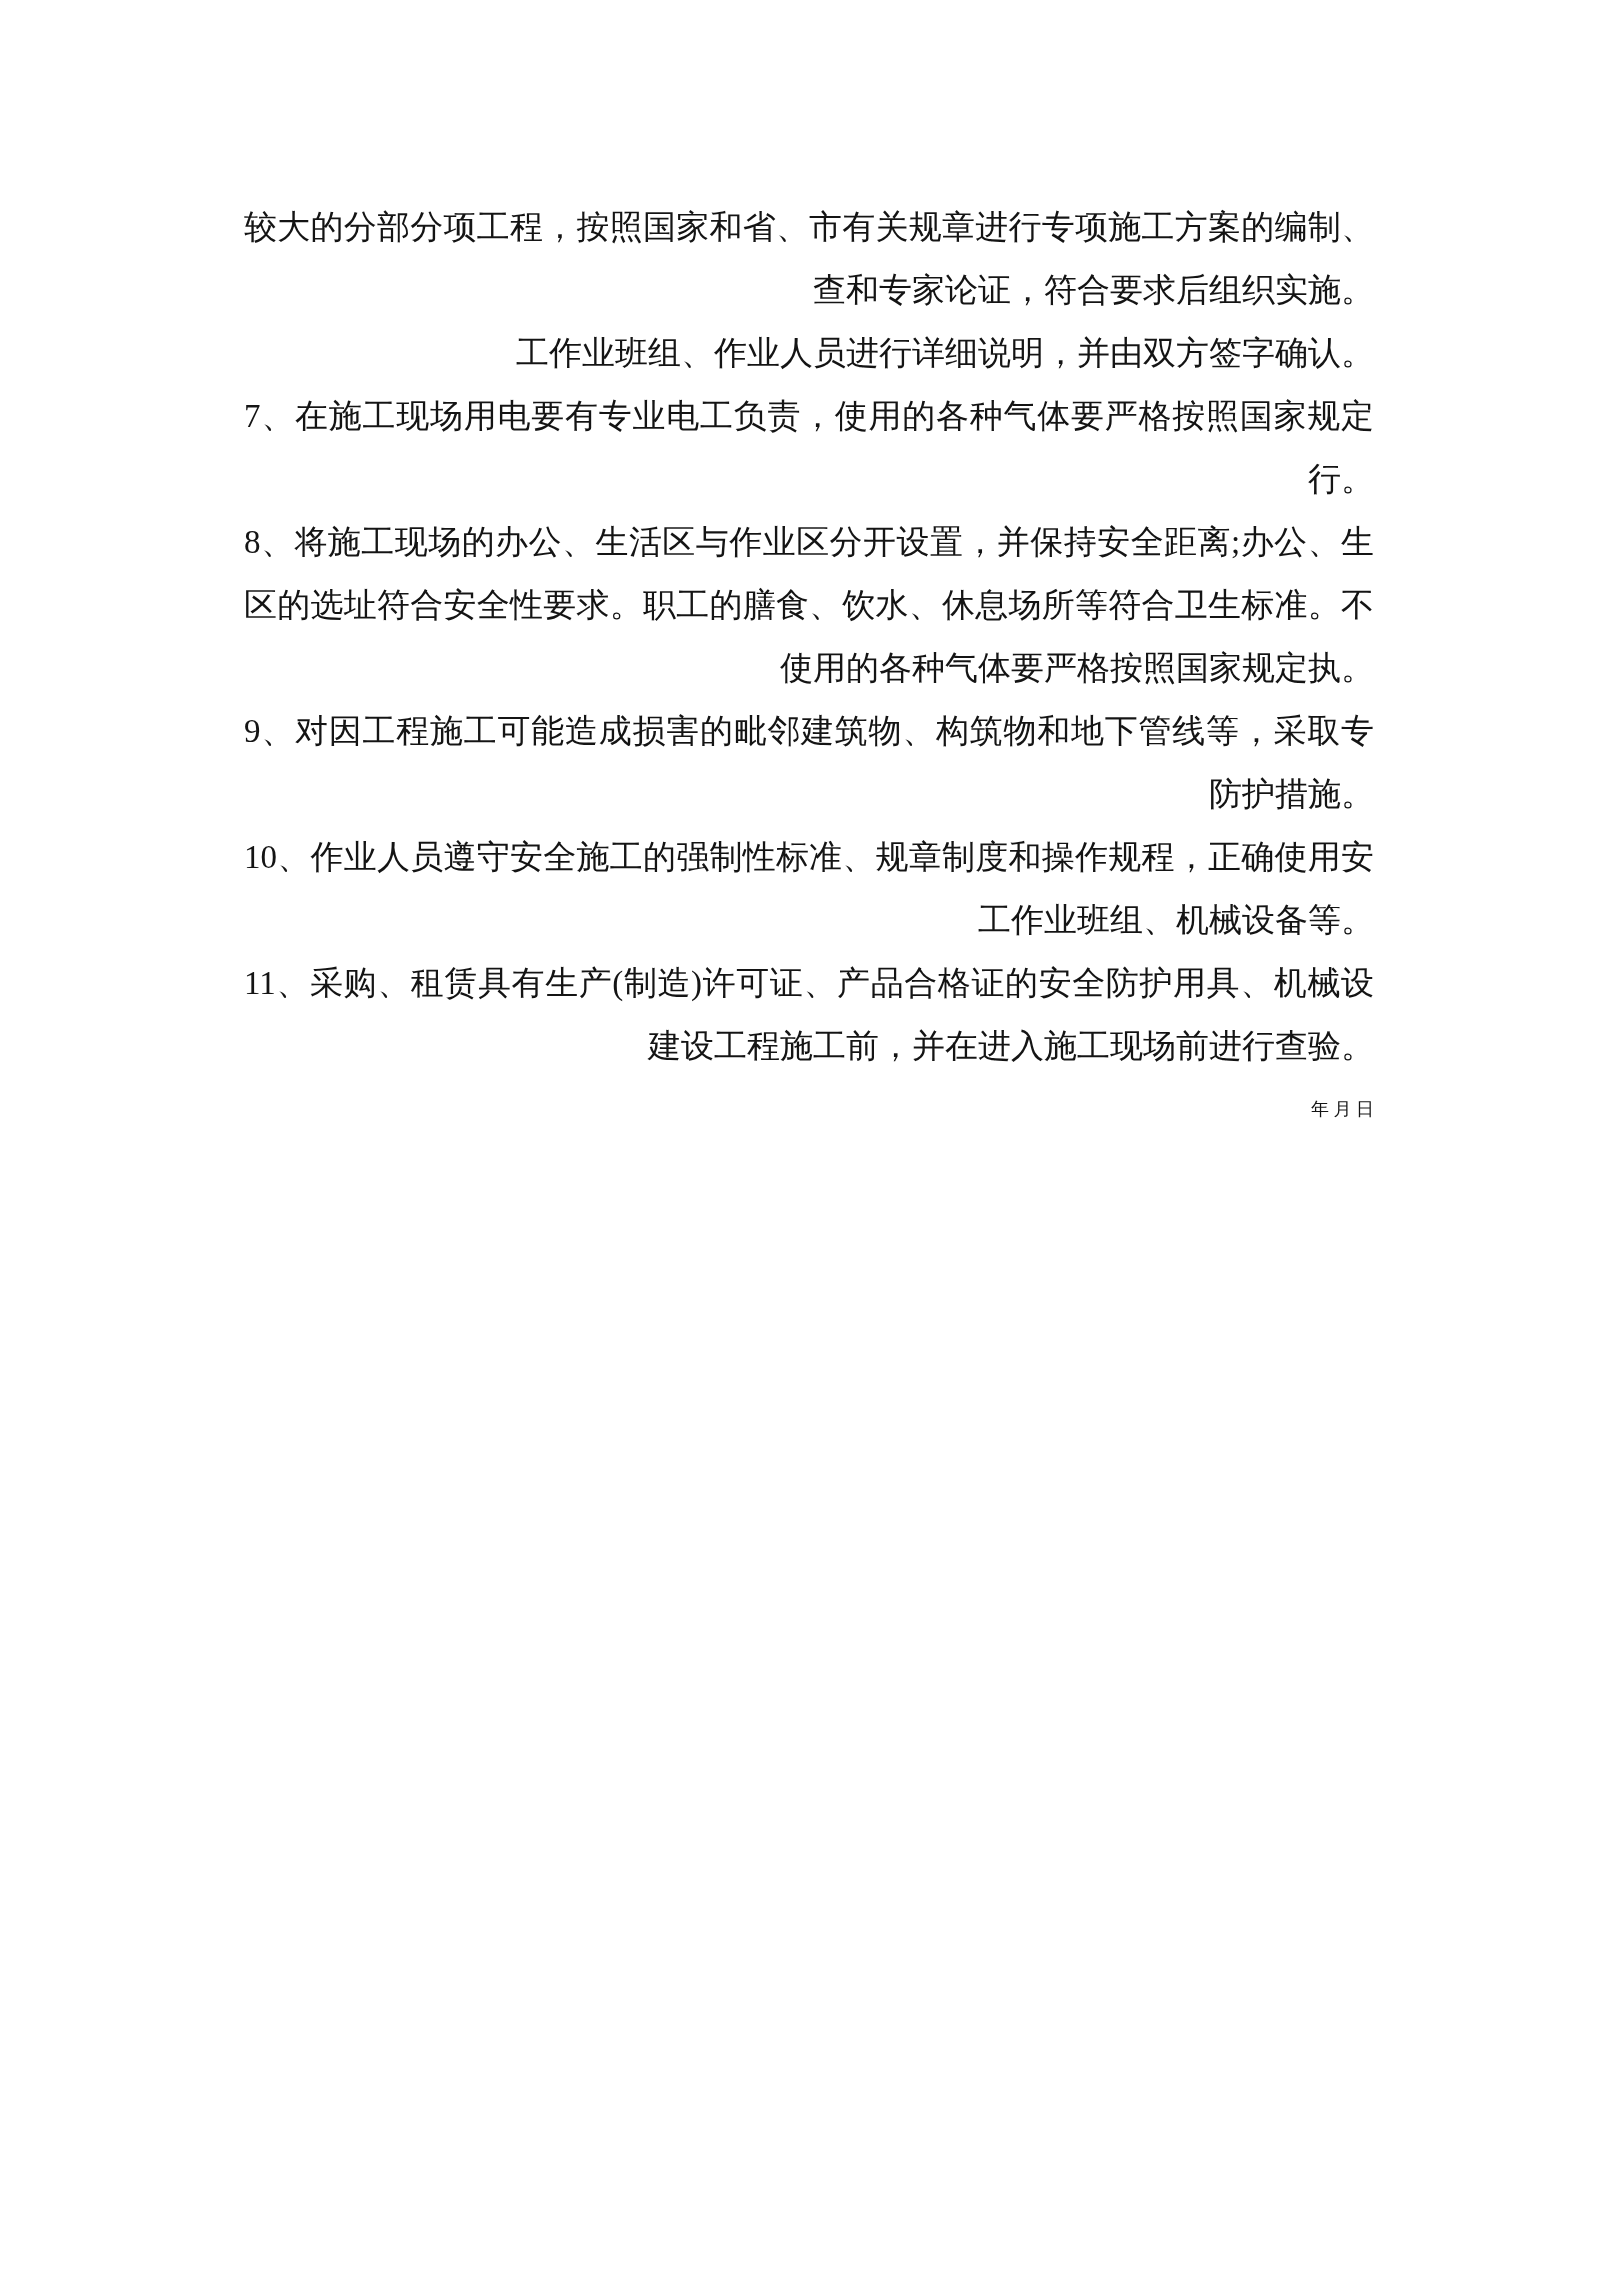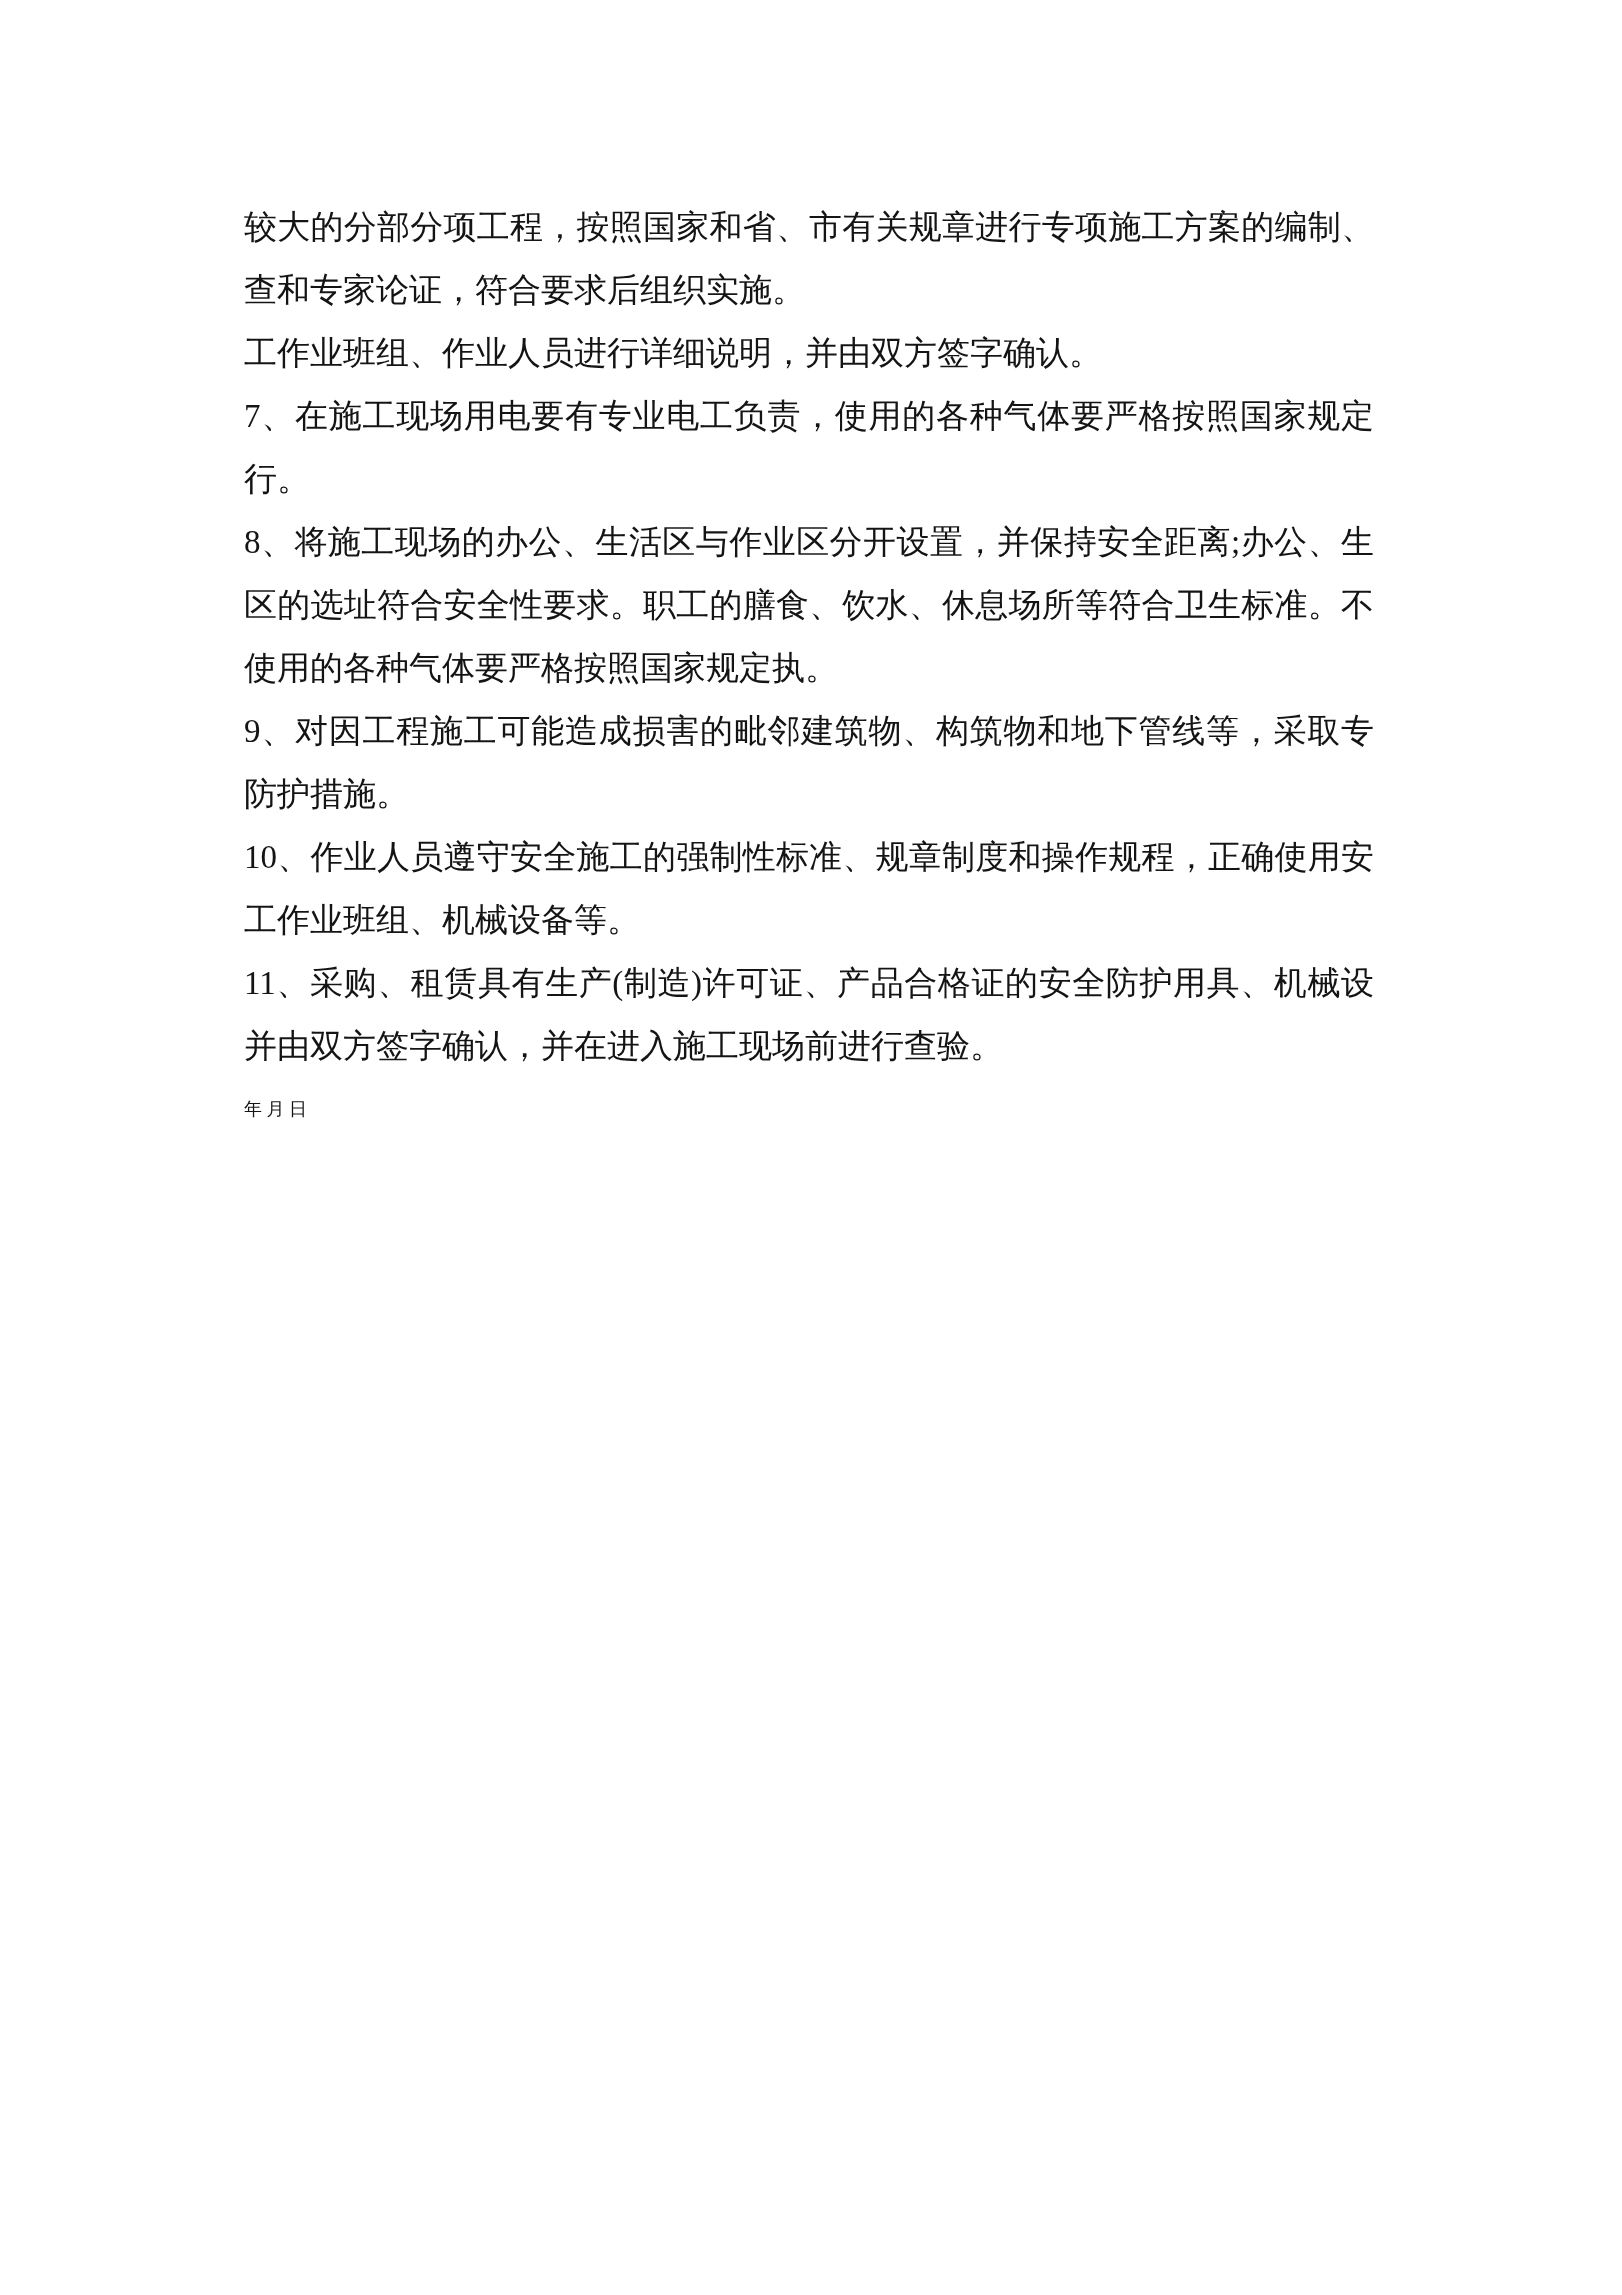--- a/index.html
+++ b/index.html
@@ -28,21 +28,21 @@
     left: 244px;
     width: 1130px;
   }
   .line {
     height: 63px;
     line-height: 63px;
     font-size: 33px;
     letter-spacing: 0;
     white-space: nowrap;
     overflow: visible;
-    text-align: left;
+    text-align: right;
   }
   
   .line.j {
     white-space: normal;
     text-align: justify;
     text-align-last: justify;
     text-justify: distribute;
     word-break: break-all;
     height: 63px;
     overflow: hidden;
@@ -62,17 +62,17 @@
     <div class="line j">7、在施工现场用电要有专业电工负责，使用的各种气体要严格按照国家规定执</div>
     <div class="line">行。</div>
     <div class="line j">8、将施工现场的办公、生活区与作业区分开设置，并保持安全距离;办公、生活</div>
     <div class="line j">区的选址符合安全性要求。职工的膳食、饮水、休息场所等符合卫生标准。不在</div>
     <div class="line">使用的各种气体要严格按照国家规定执。</div>
     <div class="line j">9、对因工程施工可能造成损害的毗邻建筑物、构筑物和地下管线等，采取专项</div>
     <div class="line">防护措施。</div>
     <div class="line j">10、作业人员遵守安全施工的强制性标准、规章制度和操作规程，正确使用安全</div>
     <div class="line">工作业班组、机械设备等。</div>
     <div class="line j">11、采购、租赁具有生产(制造)许可证、产品合格证的安全防护用具、机械设备、</div>
-    <div class="line">并由双方签字确认，并在进入施工现场前进行查验。</div>
+    <div class="line">建设工程施工前，并在进入施工现场前进行查验。</div>
     <div class="line small">年 月 日</div>
   </div>
 </div>
 
 
 </body></html>

